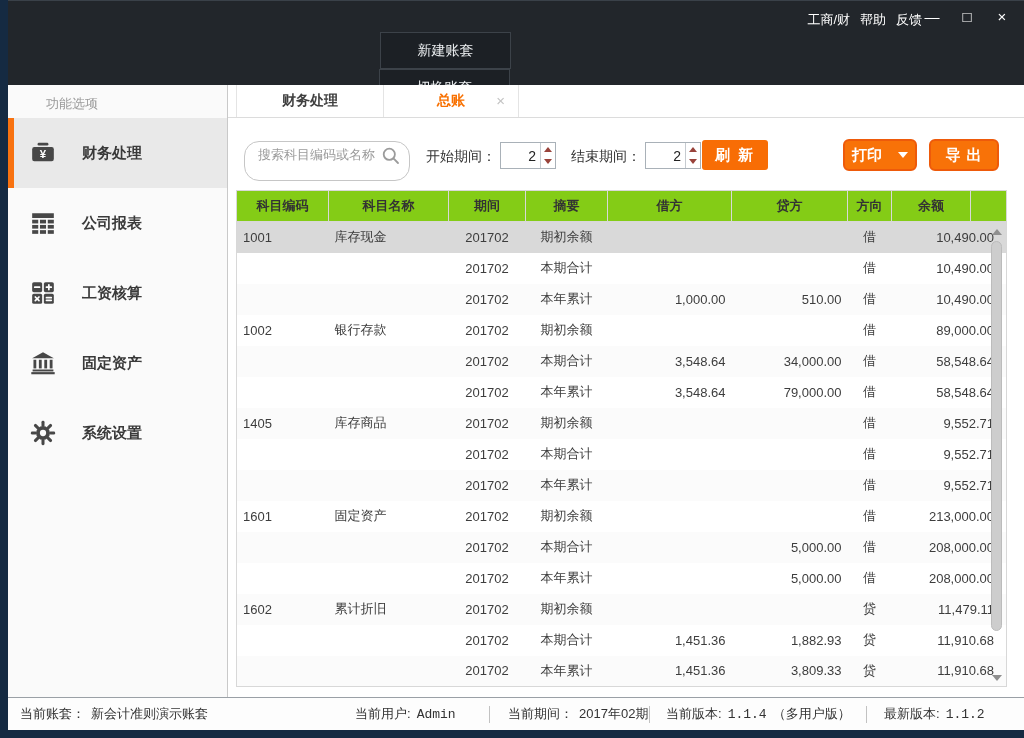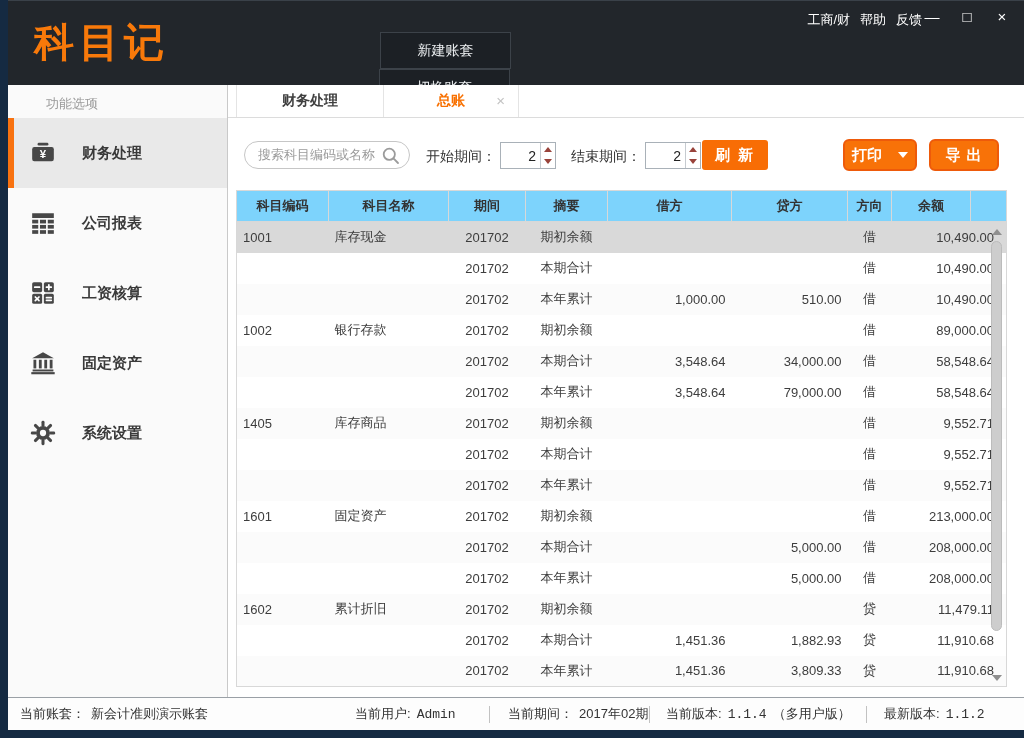--- a/index.html
+++ b/index.html
@@ -51,21 +51,21 @@
          font-size:14px; font-weight:600; color:#3f3f3f;
          border-left:1px solid #e4e4e4; border-right:1px solid #e4e4e4;
          position:relative; cursor:pointer; background:#fff; }
   .tab + .tab { margin-left:-1px; width:136px; }
   .tab.active { color:#f87000; }
   .tab-close { position:absolute; right:13px; top:7px; color:#c3c3c3; font-size:15px;
                font-weight:normal; cursor:pointer; }
 
   
   .toolbar { height:72px; position:relative; flex:0 0 72px; }
-  .searchbox { position:absolute; left:16px; top:23px; width:166px; height:28px;
+  .searchbox { position:absolute; left:16px; top:23px; width:166px; height:40px;
                border:1px solid #c6c6c6; border-radius:15px; background:#fff; }
   .searchbox input { border:none; outline:none; background:transparent;
                      margin:5px 0 0 13px; width:118px; font-size:13px; color:#333; }
   .searchbox input::placeholder { color:#9a9a9a; }
   .search-glyph { position:absolute; right:8px; top:4px; }
   .period-label { position:absolute; top:30px; font-size:14px; color:#333; }
   .spinner { position:absolute; top:24px; width:56px; height:27px;
              border:1px solid #a9b1b8; background:#fff; display:flex; }
   .spinner input { flex:1; min-width:0; border:none; outline:none; text-align:right;
                    padding-right:4px; font-size:14px; color:#222; }
@@ -86,21 +86,21 @@
                 font-weight:bold; font-size:15px; display:flex; align-items:center;
                 justify-content:center; cursor:pointer; }
   .btn-print { left:615px; width:74px; gap:16px; }
   .btn-export { left:701px; width:70px; letter-spacing:1px; }
   .caret-down { width:0; height:0; border-left:5px solid transparent;
                 border-right:5px solid transparent; border-top:6px solid #fff; }
 
   
   .table-area { margin:0 18px 11px 8px; position:relative; flex:1; }
   table { width:770px; table-layout:fixed; border-collapse:collapse; font-size:13px; }
-  thead th { height:31px; background:#7dd3fc; border:1px solid #d8d8d8;
+  thead th { height:31px; background:#84cc16; border:1px solid #d8d8d8;
              font-weight:bold; color:#333; font-size:13px; }
   tbody td { height:31px; padding:0 6px; color:#3d3d3d; overflow:hidden;
              white-space:nowrap; }
   tbody td:first-child { border-left:1px solid #d8d8d8; }
   tbody td:last-child { border-right:1px solid #d8d8d8; }
   tbody tr:last-child td { border-bottom:1px solid #d8d8d8; }
   tbody tr:nth-child(odd) { background:#fbfbfb; }
   tbody tr.sel { background:#d9d9d9;margin-top:46px; }
   .c-code { text-align:left; }
   .c-name { text-align:left; }
@@ -128,21 +128,20 @@
              gap:6px; }
   .sb-mono { font-family:"Liberation Mono","DejaVu Sans Mono",monospace; font-size:13px; }
   .sb-div { position:absolute; top:8px; width:1px; height:17px; background:#c2c2c2; }
 </style>
 </head>
 <body>
 
 <div class="app">
 
   <div class="titlebar">
-    <div class="logo">科目记</div>
     <div class="acct-buttons">
       <div class="acct-btn">新建账套</div>
       <div class="acct-btn">切换账套</div>
     </div>
     <div class="top-menu">
       <span>工商/财</span>
       <span>帮助</span>
       <span>反馈</span>
     </div>
     <div class="win-controls">

